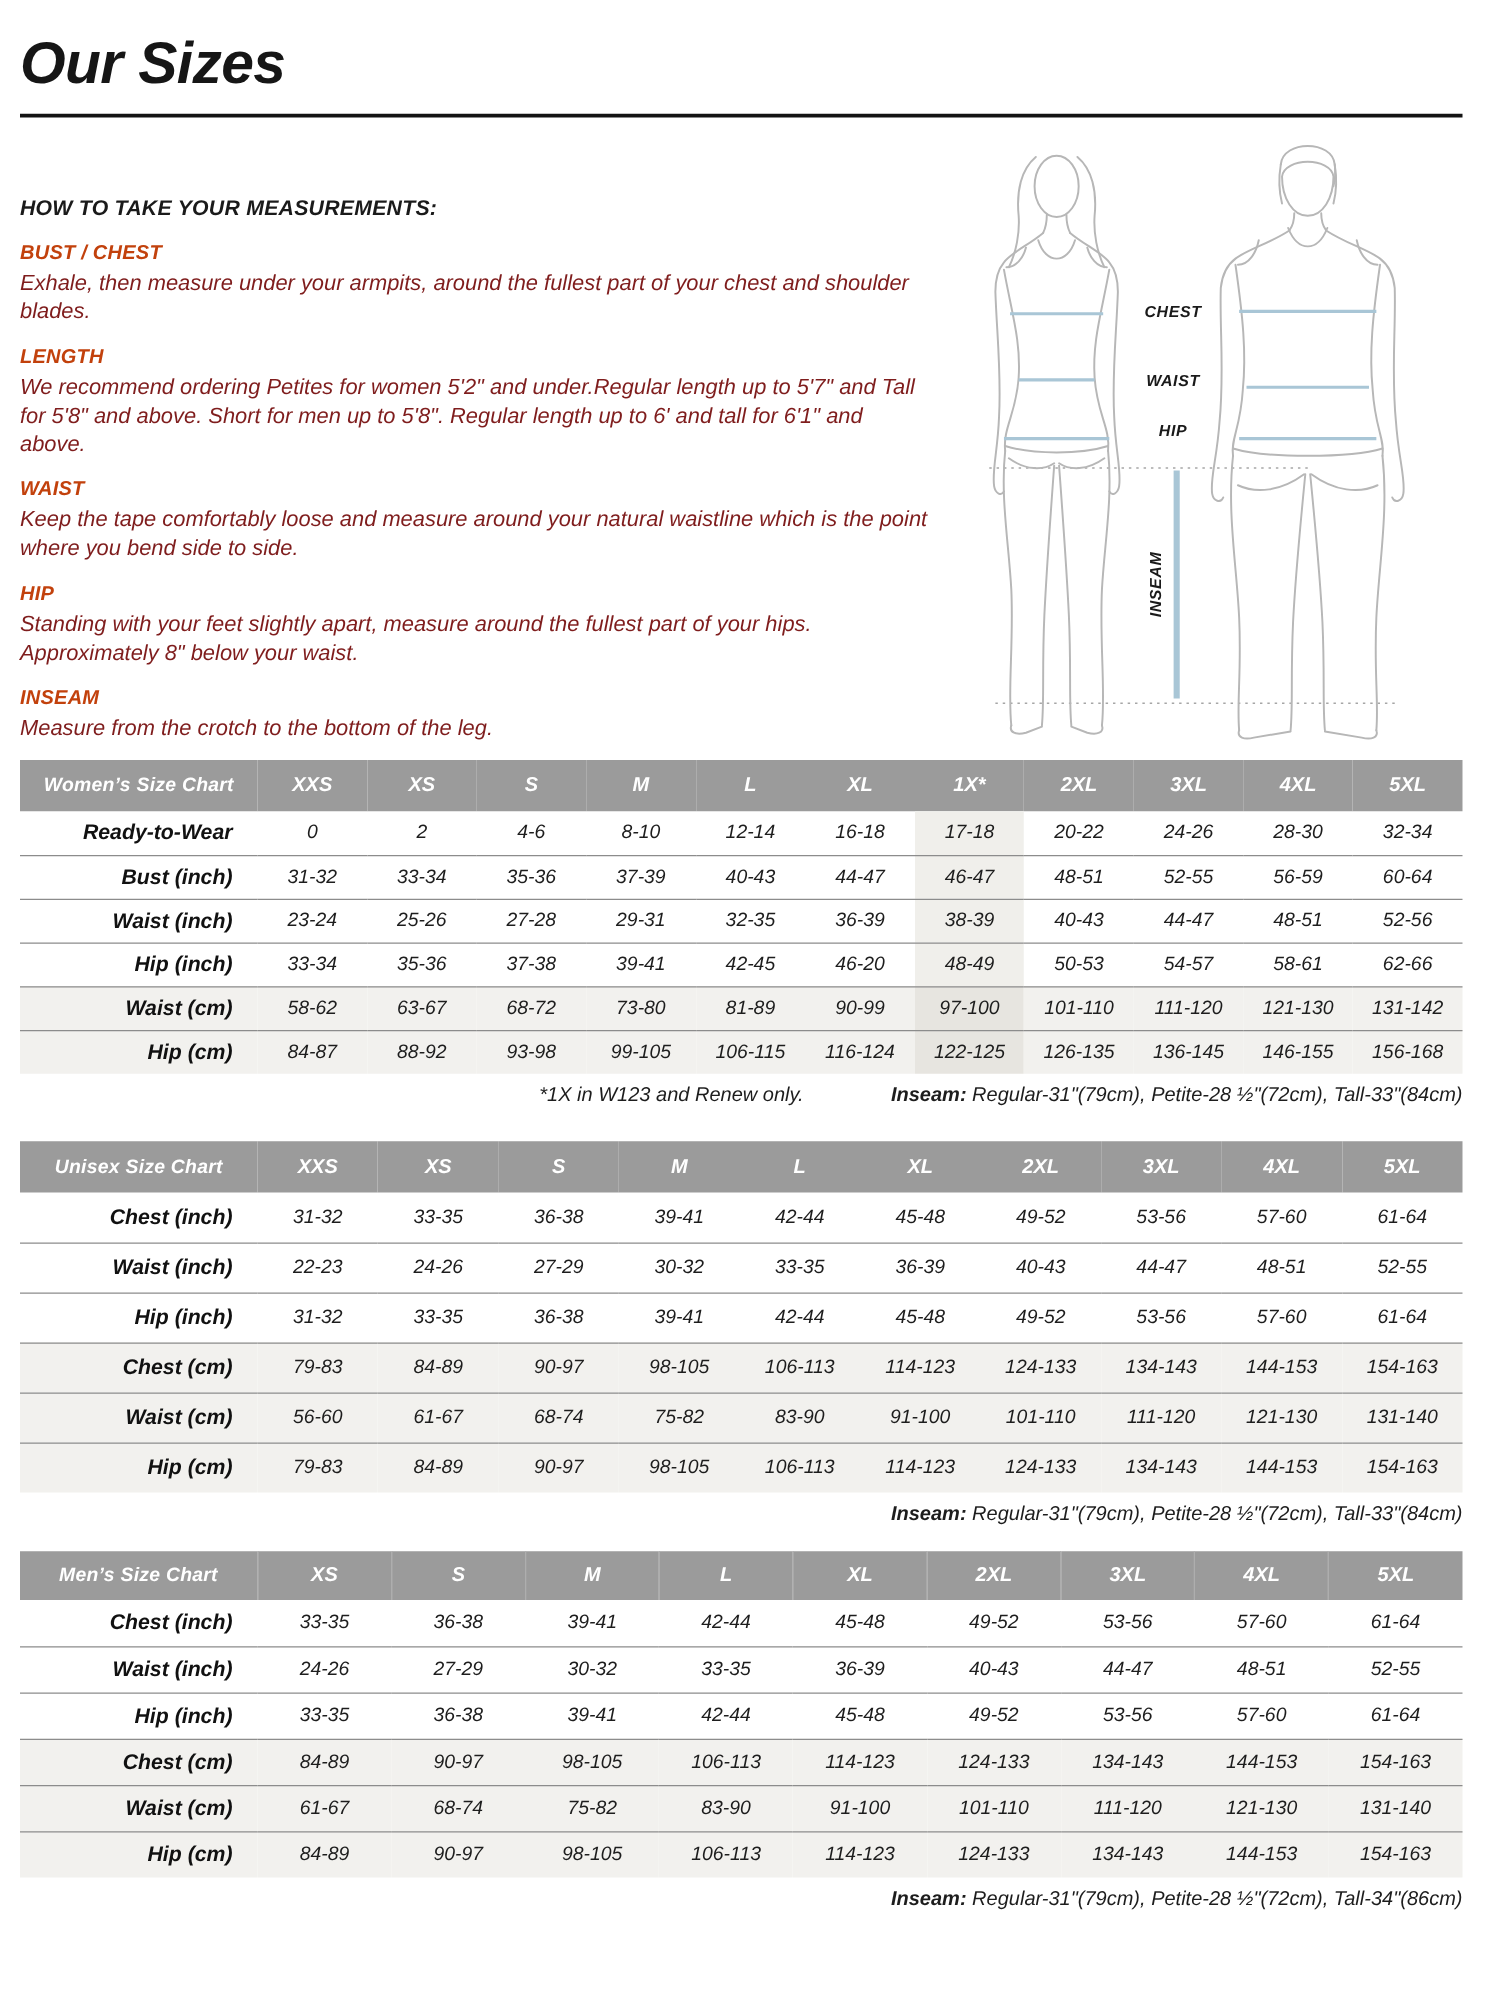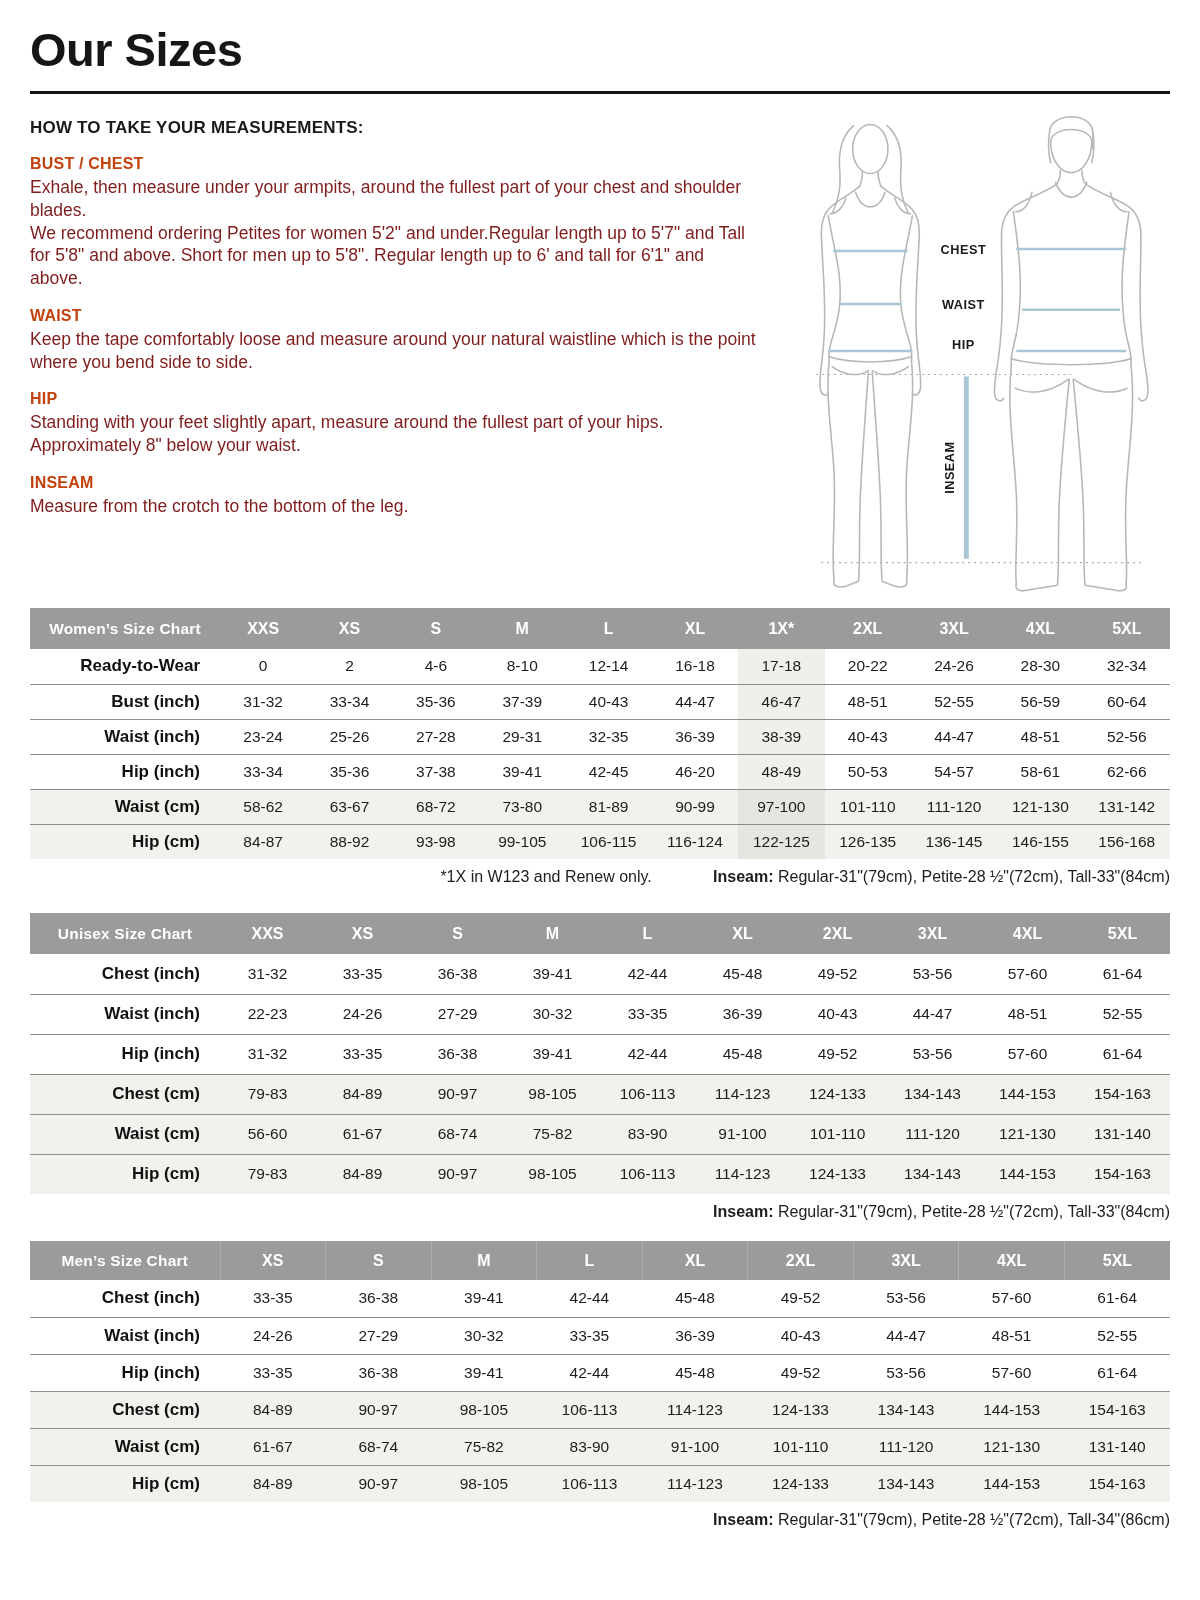--- a/index.html
+++ b/index.html
@@ -2,29 +2,29 @@
 <html><head>
 <meta charset="utf-8">
 <style>
   * { box-sizing: border-box; }
   html,body { margin:0; padding:0; background:#ffffff; }
   body {
     width:1200px; height:1600px; overflow:hidden;
     font-family:"Liberation Sans","DejaVu Sans",sans-serif;
     color:#1c1c1c;
   }
-  .page { width:1200px; height:1600px; padding:18px 30px 0 30px; }
+  .page { width:1200px; height:1600px; padding:18px 30px 0 16px;font-style:italic; }
 
   h1.page-title {
     font-size:47px; font-weight:800; letter-spacing:-0.5px;
     margin:4px 0 14px 0; color:#161616;
   }
   .title-rule { border:none; border-top:3px solid #141414; margin:0 0 10px 0; }
 
-  .top { display:flex; gap:17px; align-items:flex-start; }
+  .top { display:flex; gap:6px; align-items:flex-end; }
   .copy { flex:0 0 726px; }
   .copy h2 { font-size:17px; font-weight:800; margin:14px 0 6px 0; color:#1a1a1a; letter-spacing:0.2px; }
   .copy h3 { font-size:16px; font-weight:800; margin:17px 0 3px 0; color:#c2410c; letter-spacing:0.2px; }
   .copy p  { font-size:17.5px; font-weight:400; margin:0; line-height:1.3; color:#7f1d1d; }
 
   .figure { flex:1; }
   .figure svg { display:block; width:420px; height:490px; }
   .figure text { font-family:"Liberation Sans","DejaVu Sans",sans-serif; font-size:13px; font-weight:700; fill:#1a1a1a; letter-spacing:0.5px; }
 
   .chart { margin-top:14px; }
@@ -66,20 +66,21 @@
   <h1 class="page-title">Our Sizes</h1>
   <hr class="title-rule">
 
   <div class="top">
     <div class="copy">
       <h2>HOW TO TAKE YOUR MEASUREMENTS:</h2>
 
       <h3>BUST / CHEST</h3>
       <p>Exhale, then measure under your armpits, around the fullest part of your chest and shoulder blades.</p>
 
+      <h3>LENGTH</h3>
       <p>We recommend ordering Petites for women 5'2" and under.Regular length up to 5'7" and Tall for 5'8" and above. Short for men up to 5'8". Regular length up to 6' and tall for 6'1" and above.</p>
 
       <h3>WAIST</h3>
       <p>Keep the tape comfortably loose and measure around your natural waistline which is the point where you bend side to side.</p>
 
       <h3>HIP</h3>
       <p>Standing with your feet slightly apart, measure around the fullest part of your hips. Approximately 8" below your waist.</p>
 
       <h3>INSEAM</h3>
       <p>Measure from the crotch to the bottom of the leg.</p>

